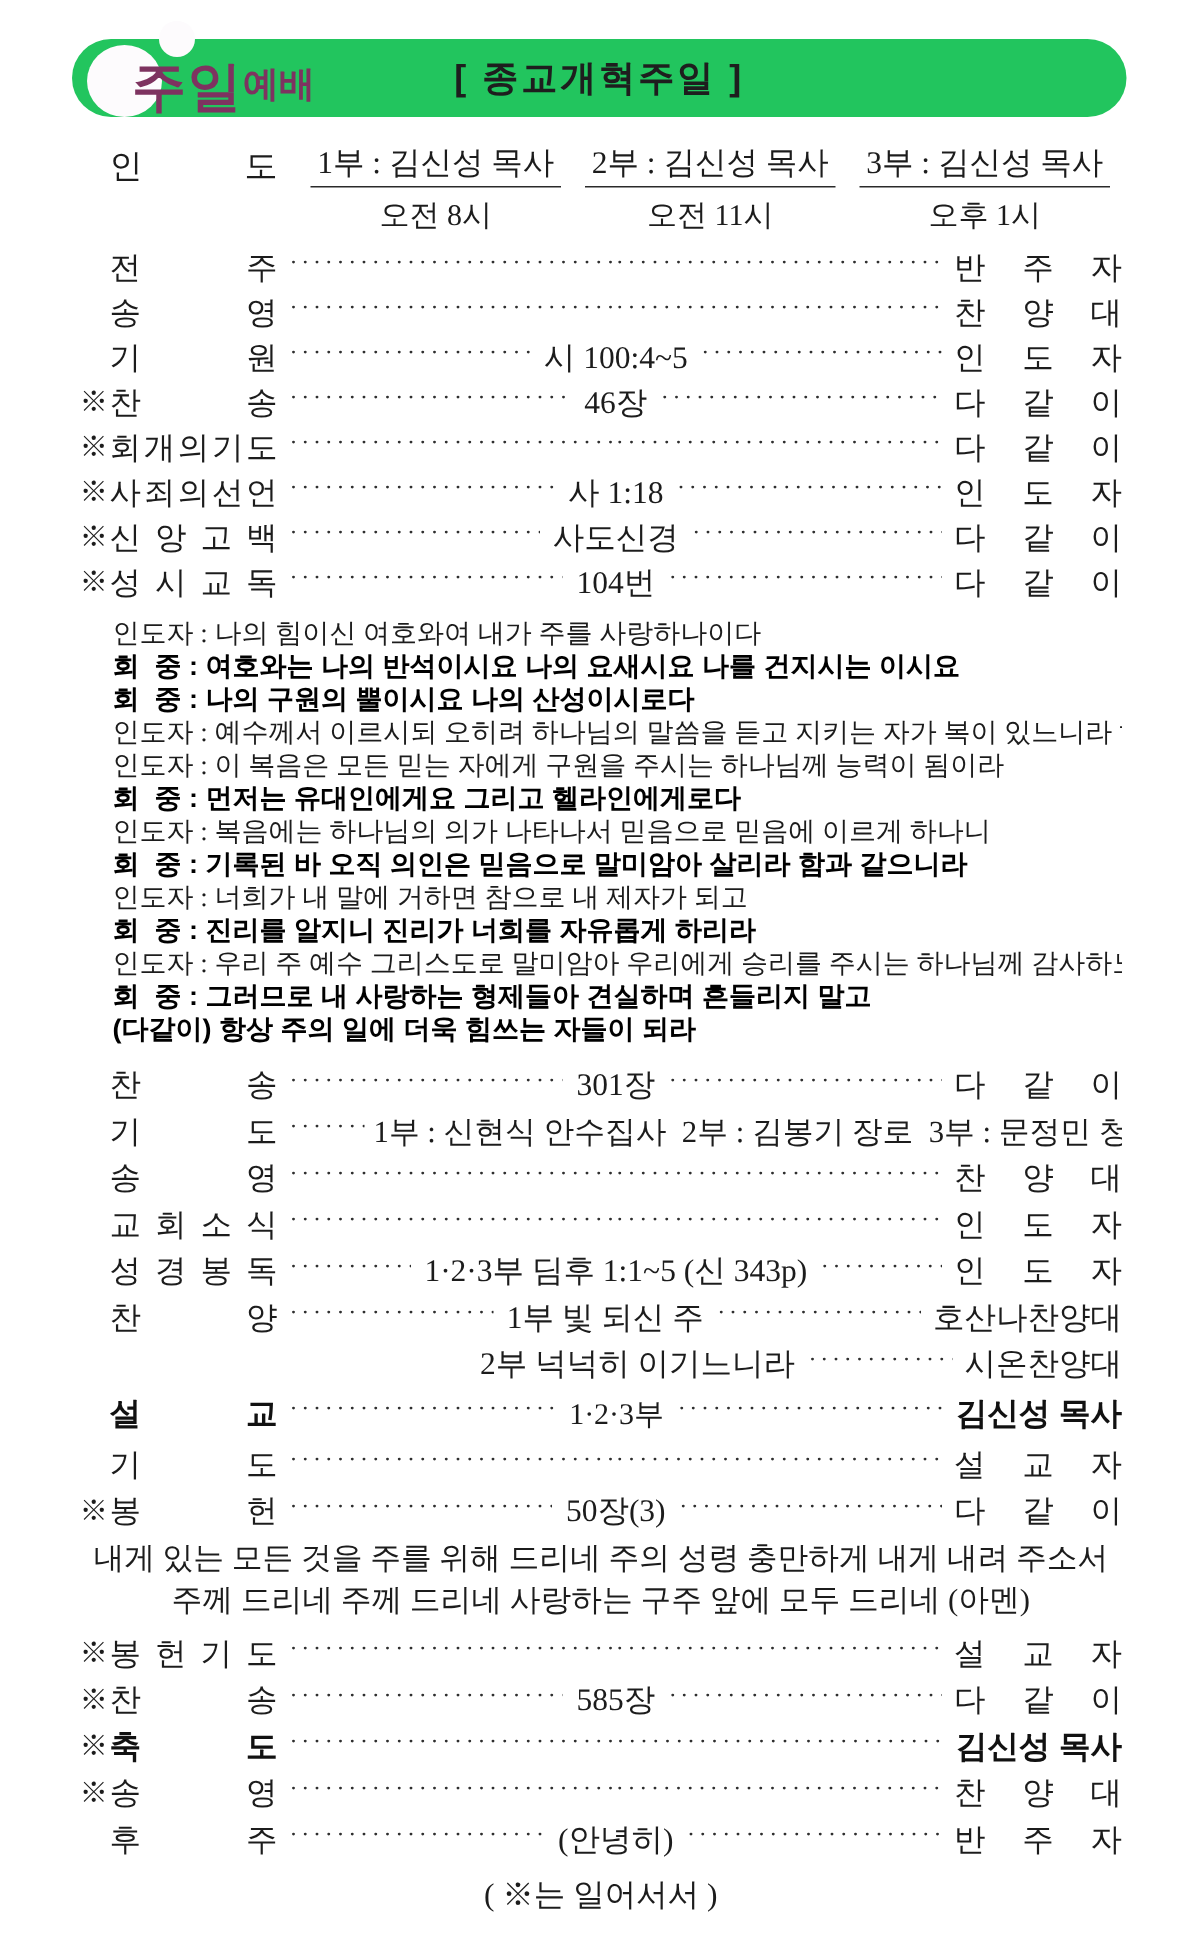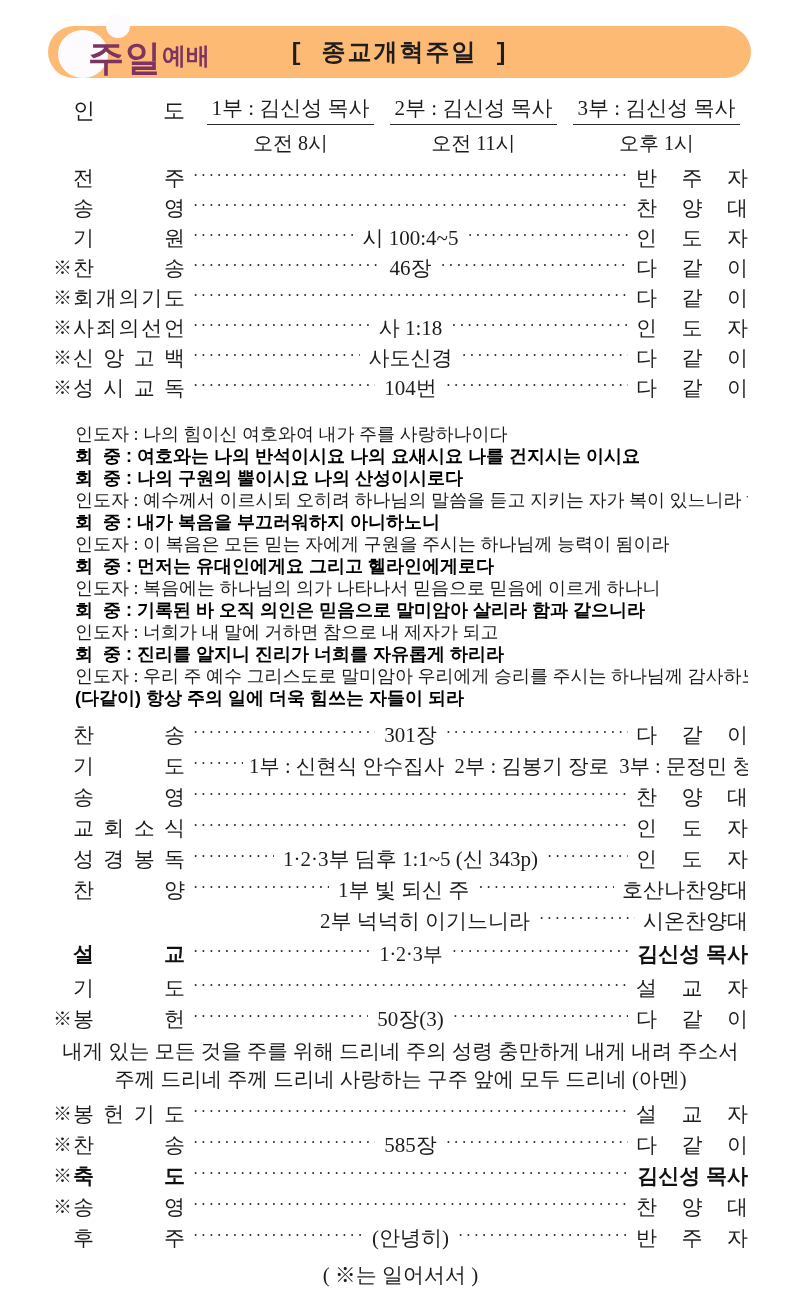--- a/index.html
+++ b/index.html
@@ -8,21 +8,21 @@
     font-family:"Liberation Serif","DejaVu Serif",serif;
     color:#1c1c1c;
     padding:26px 52px 0 53px;
     height:1300px;
     overflow:hidden;
   }
   
   .banner {
     position:relative;
     height:52px;
-    background:#fdba74;
+    background:#22c55e;
     border-radius:27px;
     margin-left:-5px;
     margin-right:-3px;
     display:flex;
     align-items:center;
     justify-content:center;
   }
   .logo { position:absolute; left:6px; top:-14px; width:240px; height:80px; }
   .logo .circle-big {
     position:absolute; left:4px; top:18px; width:50px; height:48px;
@@ -30,21 +30,21 @@
   }
   .logo .circle-small {
     position:absolute; left:52px; top:2px; width:24px; height:24px;
     background:#fdfbfd; border-radius:50%;
   }
   .logo-text { position:absolute; left:34px; top:22px; white-space:nowrap;
     font-family:"Liberation Sans","DejaVu Sans",sans-serif; color:#7e3360; }
   .logo-main { font-size:36px; font-weight:900; letter-spacing:1px; }
   .logo-sub  { font-size:24px; font-weight:900; vertical-align:6px; letter-spacing:0; }
   .banner-note {
-    font-family:Liberation Mono, monospace;
+    font-family:Liberation Sans, sans-serif;
     font-weight:bold; font-size:24px; color:#1e1e1e; letter-spacing:2px;
     white-space:pre;
   }
   
   .conduct { display:flex; margin:16px 0 6px 0; }
   .conduct .star { width:20px; }
   .conduct .label { width:112px; margin-right:14px; font-size:22px; padding-top:2px; }
   .services { flex:1; display:flex; }
   .service { flex:1; text-align:center; }
   .svc-name {
@@ -70,21 +70,21 @@
     position:relative; top:-2px; display:block; white-space:nowrap;
   }
   .center { padding:0 9px; white-space:pre; }
   .center:empty { display:none; padding:0; }
   .right { width:112px; flex:0 0 112px; margin-left:8px; }
   .right.plain { width:auto; flex:0 0 auto; text-align:right; }
   .bold-g { font-family:"Liberation Sans","DejaVu Sans",sans-serif; font-weight:bold; color:#111; }
   .wide { flex:1; white-space:pre; overflow:hidden; padding-left:6px; font-size:20.5px; }
   .spacer { flex:0 0 238px; }
   
-  .reading { margin:20px 0 10px 22px; }
+  .reading { margin:8px 0 10px 22px; }
   .rd-line { font-size:18px; line-height:22px; white-space:nowrap; overflow:hidden; }
   .rd-line .rd-prefix { white-space:pre; }
   .rd-line.bold { font-family:"Liberation Sans","DejaVu Sans",sans-serif; font-weight:bold; color:#000000; }
   
   .sermon { height:36px; }
   .sermon .pre { font-size:20px; }
   .sermon-title { font-family:"Liberation Sans","DejaVu Sans",sans-serif; font-weight:bold; font-size:24px; color:#0e0e0e; padding:0 6px; }
   
   .hymn { text-align:center; font-size:20.5px; line-height:28px; margin:3px 0 5px 0; white-space:nowrap; overflow:hidden; }
   .footer-note { text-align:center; font-size:21px; margin-top:8px; white-space:pre; }
@@ -254,28 +254,28 @@
         <span>이</span>
       </span>
   </div>
 </div>
 
 <div class="reading">
   <div class="rd-line"><span class="rd-prefix">인도자 : </span><span>나의 힘이신 여호와여 내가 주를 사랑하나이다</span></div>
   <div class="rd-line bold"><span class="rd-prefix">회  중 : </span><span>여호와는 나의 반석이시요 나의 요새시요 나를 건지시는 이시요</span></div>
   <div class="rd-line bold"><span class="rd-prefix">회  중 : </span><span>나의 구원의 뿔이시요 나의 산성이시로다</span></div>
   <div class="rd-line"><span class="rd-prefix">인도자 : </span><span>예수께서 이르시되 오히려 하나님의 말씀을 듣고 지키는 자가 복이 있느니라 하시니라</span></div>
-  <div class="rd-line bold"><span class="rd-prefix">회  중 : </span><span>내가 복음을 부끄러워하지 아니하노니</span></div>
   <div class="rd-line"><span class="rd-prefix">인도자 : </span><span>이 복음은 모든 믿는 자에게 구원을 주시는 하나님께 능력이 됨이라</span></div>
   <div class="rd-line bold"><span class="rd-prefix">회  중 : </span><span>먼저는 유대인에게요 그리고 헬라인에게로다</span></div>
   <div class="rd-line"><span class="rd-prefix">인도자 : </span><span>복음에는 하나님의 의가 나타나서 믿음으로 믿음에 이르게 하나니</span></div>
   <div class="rd-line bold"><span class="rd-prefix">회  중 : </span><span>기록된 바 오직 의인은 믿음으로 말미암아 살리라 함과 같으니라</span></div>
   <div class="rd-line"><span class="rd-prefix">인도자 : </span><span>너희가 내 말에 거하면 참으로 내 제자가 되고</span></div>
   <div class="rd-line bold"><span class="rd-prefix">회  중 : </span><span>진리를 알지니 진리가 너희를 자유롭게 하리라</span></div>
   <div class="rd-line"><span class="rd-prefix">인도자 : </span><span>우리 주 예수 그리스도로 말미암아 우리에게 승리를 주시는 하나님께 감사하노니</span></div>
+  <div class="rd-line bold"><span class="rd-prefix">회  중 : </span><span>그러므로 내 사랑하는 형제들아 견실하며 흔들리지 말고</span></div>
   <div class="rd-line bold"><span class="rd-prefix">(다같이) </span><span>항상 주의 일에 더욱 힘쓰는 자들이 되라</span></div>
 </div>
 
 <div>
   <div class="row tall">
     <span class="star"></span>
     <span class="label" data-justify="">
         <span>찬</span>
         <span>송</span>
       </span>

